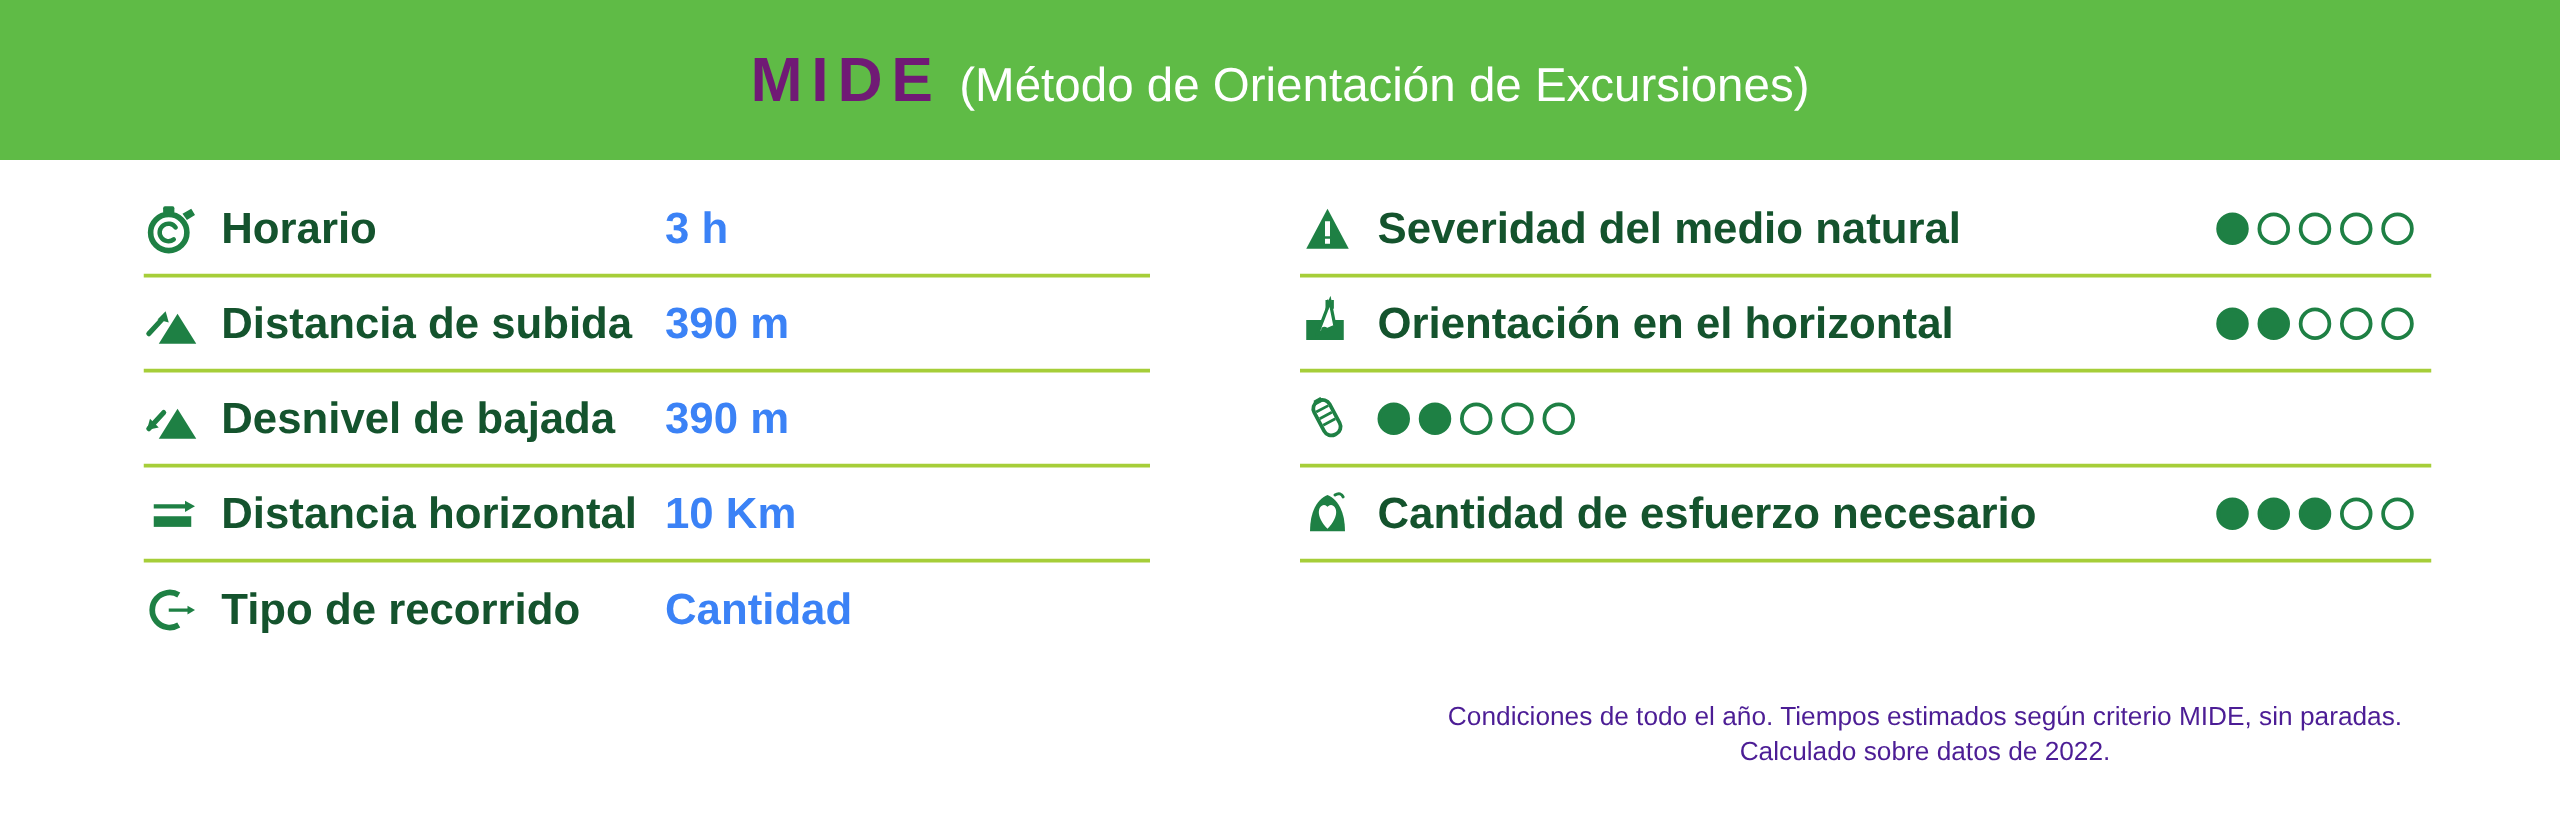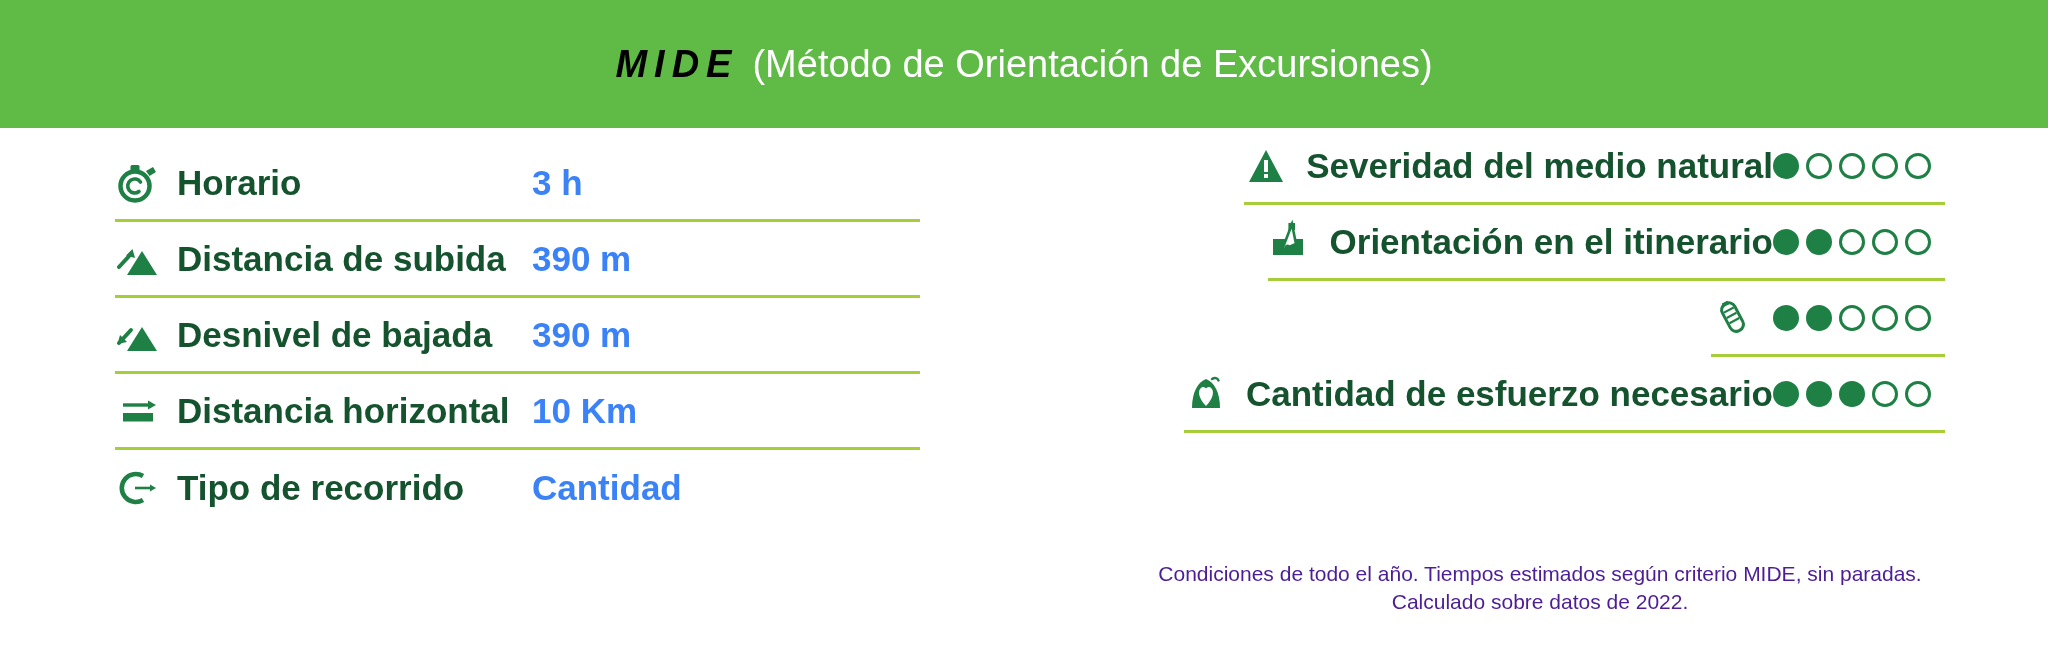--- a/index.html
+++ b/index.html
@@ -32,26 +32,25 @@
     justify-content: center;
     box-sizing: border-box;
   }
   .header-inner {
     display: flex;
     align-items: baseline;
     color: #ffffff;
     white-space: nowrap;
   }
   .header-acronym {
-    font-size: 38px;
+    font-size: 50px;
     font-weight: bold;
     letter-spacing: 7px;
-    color: #000000;
-    font-family: "Liberation Sans", sans-serif;
-    font-style: italic;
+    color: #701a75;
+    font-family: "Liberation Sans", sans-serif;
   }
   .header-subtitle {
     font-size: 38px;
     font-weight: normal;
     color: #ffffff;
     margin-left: 14px;
     font-family: "Liberation Sans", sans-serif;
   }
 
   
@@ -70,22 +69,21 @@
   }
   .column-left {
     width: 920px;
     padding-left: 115px;
     padding-top: 18px;
   }
   .column-right {
     width: 1128px;
     padding-left: 120px;
     padding-right: 103px;
-    padding-top: 1px;
-    align-items: flex-end;
+    padding-top: 18px;
   }
 
   
   .mide-row {
     display: flex;
     align-items: center;
     height: 76px;
     box-sizing: border-box;
     border-bottom: 3px solid #A6CE39;
   }
@@ -267,21 +265,21 @@
 
       <div class="mide-row">
         <span class="row-icon">
           <svg width="44" height="44" viewBox="0 0 44 44">
             <rect x="5" y="19" width="30" height="16" fill="#1E8044"></rect>
             <path d="M24 4 L14 30 L28 24 Z" fill="#ffffff" stroke="#1E8044" stroke-width="2.6"></path>
             <path d="M21.5 3 L21.5 11 M21.5 3 L26 10 M26 10 L26 3" stroke="#1E8044" stroke-width="2.2" fill="none"></path>
             <circle cx="19.5" cy="27" r="2.6" fill="#1E8044"></circle>
           </svg>
         </span>
-        <span class="row-label">Orientación en el itinerario</span>
+        <span class="row-label">Orientación en el horizontal</span>
         <span class="dots">
           <span class="dot filled"></span>
           <span class="dot filled"></span>
           <span class="dot empty"></span>
           <span class="dot empty"></span>
           <span class="dot empty"></span>
         </span>
       </div>
 
       <div class="mide-row">

